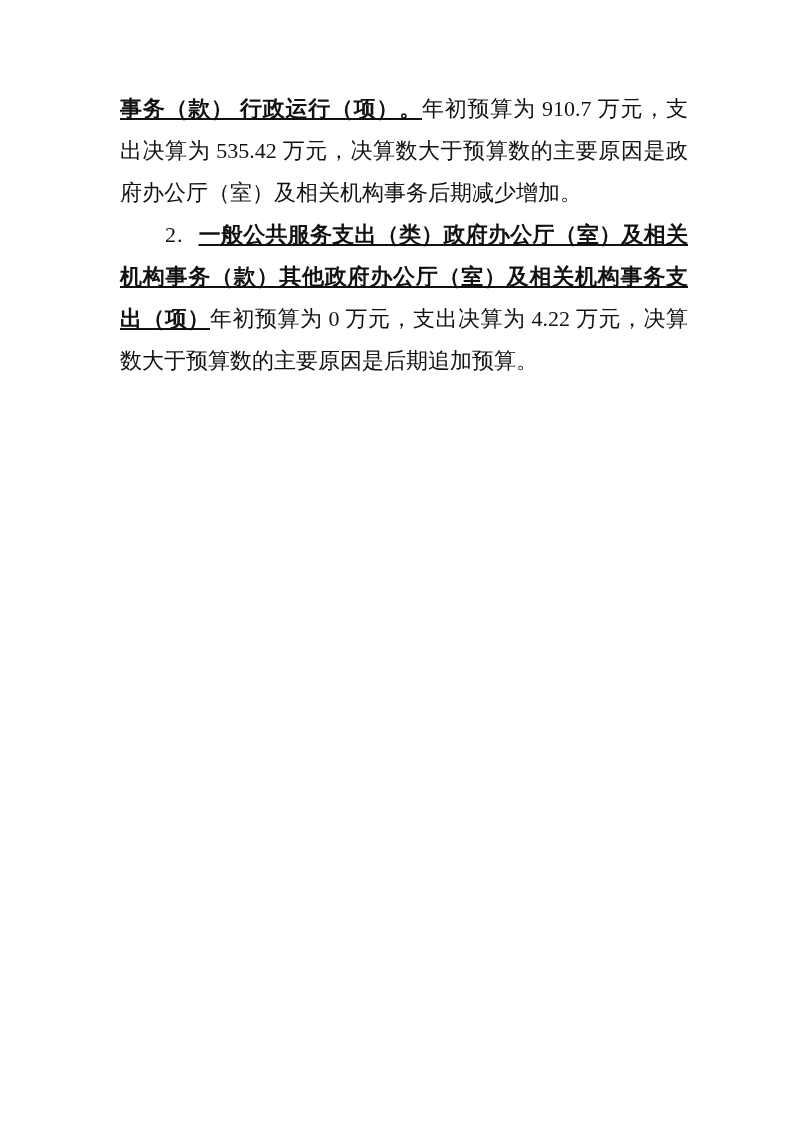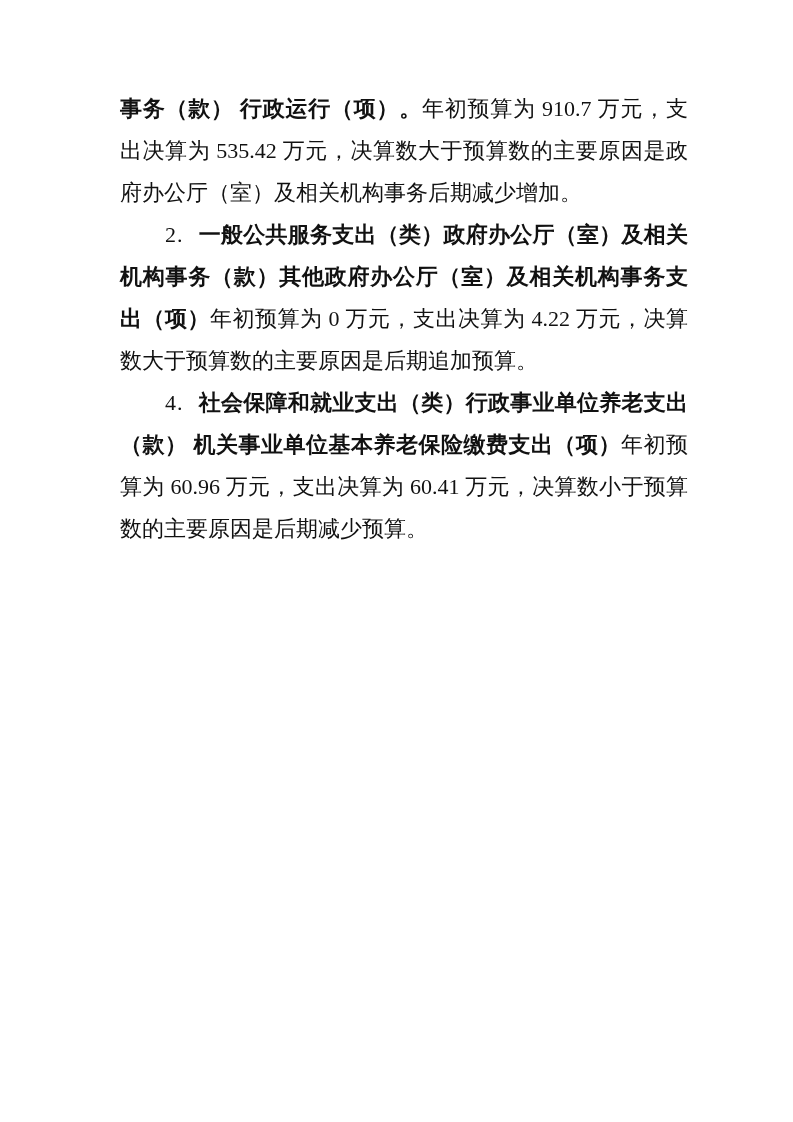--- a/index.html
+++ b/index.html
@@ -35,35 +35,35 @@
   .para.continuation {
     text-indent: 0;
   }
   .para-num {
     font-weight: 400;
     margin-right: 15px;
     letter-spacing: 1px;
   }
   .para-heading {
     font-weight: 700;
+    text-decoration: underline;
   }
   .para-body {
     font-weight: 400;
   }
 </style>
 </head>
 <body>
 
 <div class="page">
   <div class="text-block">
 
     <p class="para continuation"><span class="para-heading">事务（款） 行政运行（项）。</span><span class="para-body">年初预算为 910.7 万元，支出决算为 535.42 万元，决算数大于预算数的主要原因是政府办公厅（室）及相关机构事务后期减少增加。</span></p>
 
     <p class="para"><span class="para-num">2.</span><span class="para-heading">一般公共服务支出（类）政府办公厅（室）及相关机构事务（款）其他政府办公厅（室）及相关机构事务支出（项）</span><span class="para-body">年初预算为 0 万元，支出决算为 4.22 万元，决算数大于预算数的主要原因是后期追加预算。</span></p>
 
 
-    <p class="para"><span class="para-num">4.</span><span class="para-heading">社会保障和就业支出（类）行政事业单位养老支出（款） 机关事业单位基本养老保险缴费支出（项）</span><span class="para-body">年初预算为 60.96 万元，支出决算为 60.41 万元，决算数小于预算数的主要原因是后期减少预算。</span></p>
 
 
 
 
   </div>
 </div>
 
 </body></html>

